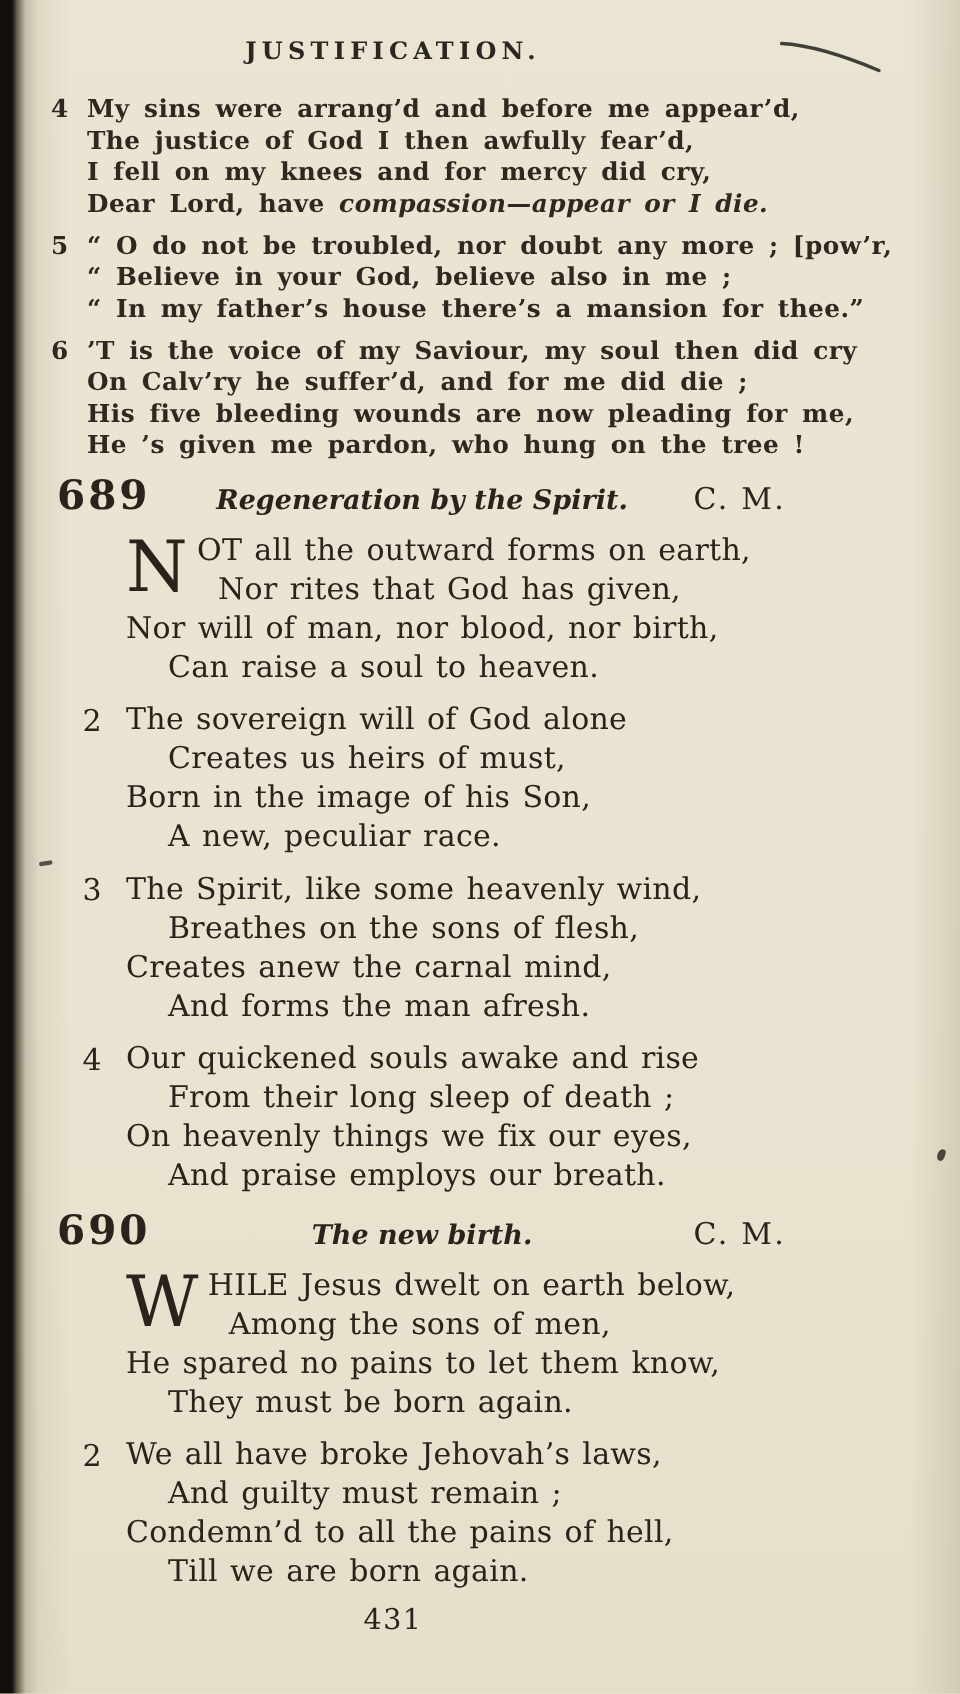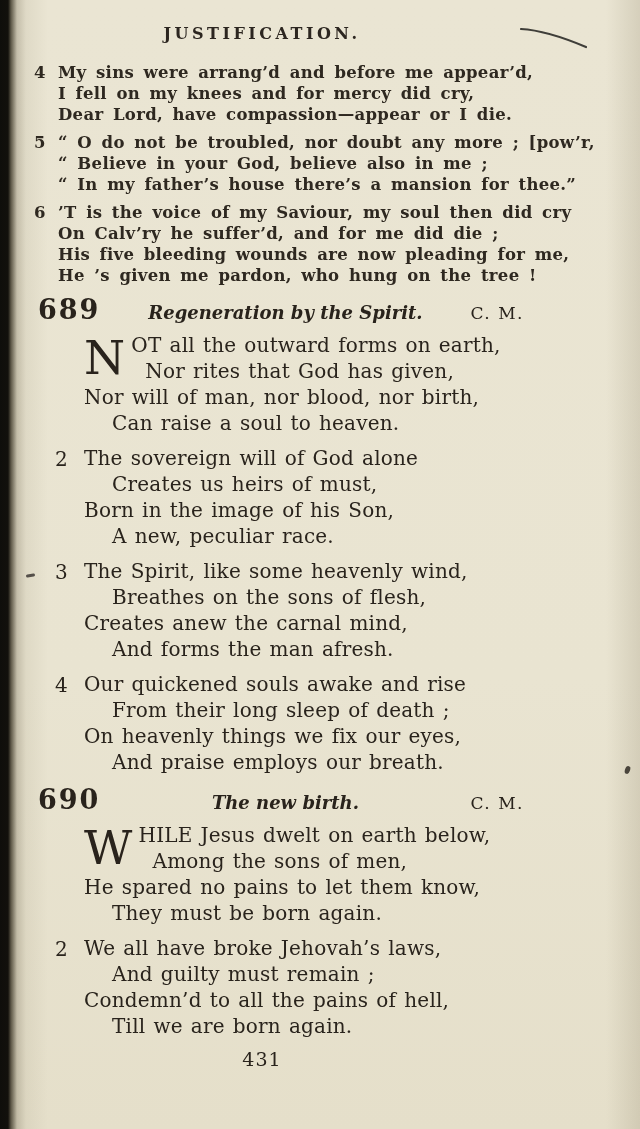--- a/index.html
+++ b/index.html
@@ -25,28 +25,28 @@
 
   
   .continuation {
     margin-top: 18px; padding-left: 58px; padding-right: 12px;
     font-size: 16.5px; line-height: 21px; letter-spacing: 0.3px; word-spacing: 3.5px;
     font-weight: bold; color: #2e2820;
   }
   .c-verse { position: relative; margin-bottom: 7px; }
   .c-num { position: absolute; left: -24px; top: 0; font-weight: bold; }
   .c-line { white-space: nowrap; }
-  .it { }
+  .it { font-style: italic; }
 
   
   .hymn { padding-left: 84px; }
   .hymn-heading { display: flex; align-items: baseline; margin: 8px 0 6px -46px; }
   .h-num { font-size: 27px; font-weight: bold; letter-spacing: 2px; line-height: 32px; }
   .h-title { flex: 1; text-align: center; font-style: italic; font-weight: bold; font-size: 18px; }
-  .h-meter { font-size: 17px; letter-spacing: 1.5px; }
+  .h-meter { font-size: 20px; letter-spacing: 1.5px; }
   .h-verse { position: relative; font-size: 20px; line-height: 26px; margin-bottom: 9px; word-spacing: 1.5px; letter-spacing: 0.2px; }
   .v-num { position: absolute; left: -29px; top: 1px; }
   .h-line.ind { margin-left: 28px; }
   .drop-cap { float: left; font-size: 47px; line-height: 49px; height: 51px; margin: 1px 6px 0 0; }
   .fl2 { text-indent: 14px; }
 
   .page-number { text-align: center; font-size: 19px; letter-spacing: 1px; margin-top: 0; }
 
   
   .pen-mark { position: absolute; top: 24px; left: 518px; width: 74px; height: 28px; }
@@ -69,20 +69,21 @@
   </svg>
   <div class="ink-dash"></div>
   <div class="ink-speck"></div>
 
   <div class="running-header">JUSTIFICATION.</div>
 
   <section class="continuation">
     <div class="c-verse">
       <span class="c-num">4</span>
       <div class="c-line"><span>My sins were arrang’d and before me appear’d,</span></div>
+      <div class="c-line"><span>The justice of God I then awfully fear’d,</span></div>
       <div class="c-line"><span>I fell on my knees and for mercy did cry,</span></div>
       <div class="c-line"><span>Dear Lord, have </span><span class="it">compassion—appear or I die.</span></div>
     </div>
     <div class="c-verse">
       <span class="c-num">5</span>
       <div class="c-line"><span>“ O do not be troubled, nor doubt any more ; [pow’r,</span></div>
       <div class="c-line"><span>“ Believe in your God, believe also in me ;</span></div>
       <div class="c-line"><span>“ In my father’s house there’s a mansion for thee.”</span></div>
     </div>
     <div class="c-verse">

